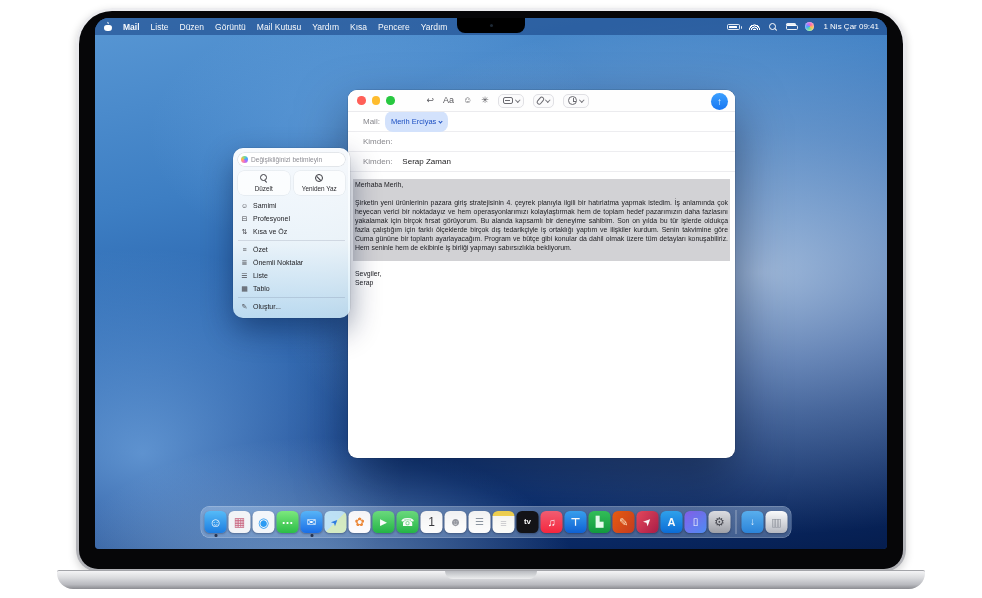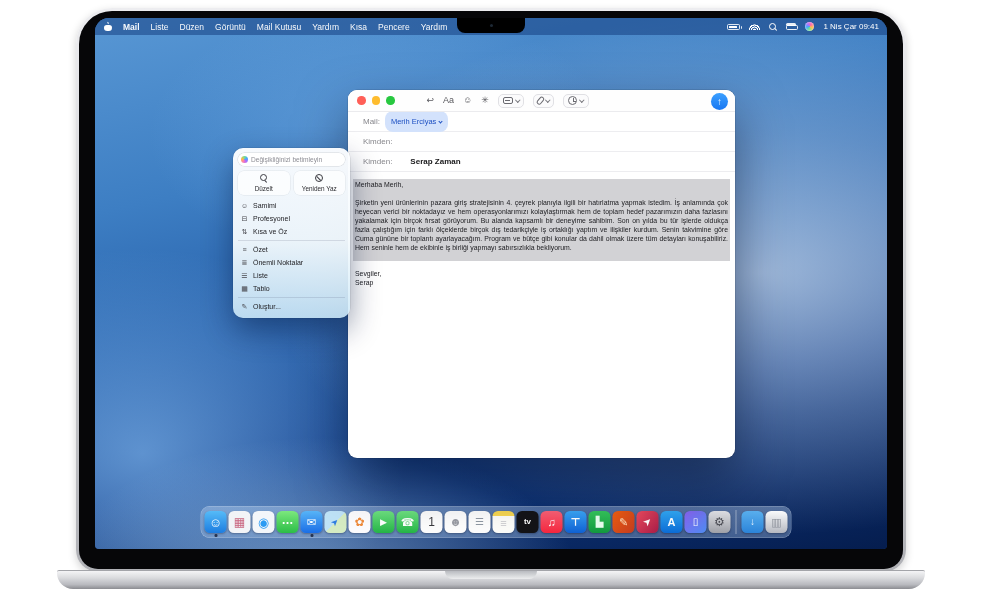--- a/index.html
+++ b/index.html
@@ -67,21 +67,21 @@
   .ic-box::before{content:"";position:absolute;left:1.5px;top:1.5px;right:1.5px;height:1px;background:#6a6a70;}
   .ic-clip{width:4.5px;height:9px;border:1px solid #6a6a70;border-radius:2.5px;transform:rotate(40deg);}
   .ic-clock{position:relative;width:9px;height:9px;border:1px solid #6a6a70;border-radius:50%;}
   .ic-clock::before{content:"";position:absolute;left:3.6px;top:1.4px;width:1px;height:3px;background:#6a6a70;}
   .ic-clock::after{content:"";position:absolute;left:3.6px;top:3.6px;width:2.6px;height:1px;background:#6a6a70;}
   .send{position:absolute;right:7px;top:2.5px;width:17px;height:17px;border-radius:50%;border:none;padding:0;
     background:linear-gradient(180deg,#3ba0ff,#1877f2);color:#fff;font-size:10px;line-height:17px;text-align:center;}
   .fields{font-size:8px;}
   .frow{display:flex;align-items:center;height:20px;padding-left:15px;border-bottom:1px solid #ededf0;color:#87878c;}
   .fval{color:#1a1a1c;margin-left:5px;}
-  .fval.shift{margin-left:18px;font-weight:bold;}
+  .fval.shift{margin-left:10px;}
   .token{display:inline-flex;align-items:center;gap:3px;background:#d3e2fc;color:#1c4fc2;border-radius:8px;padding:6px 6px;margin-left:5px;font-size:7.5px;}
   .token .chev{border-color:#1c4fc2;width:3px;height:3px;margin-top:-1px;}
   .mail-body{padding:7px 5px;font-size:6.9px;line-height:9px;color:#202024;}
   .sel{background:#d2d2d5;padding:1px 2px 9px 2px;}
   .para{margin:9px 0 0;text-align:justify;}
   .signoff{margin-top:8px;padding:0 2px;}
 
   
   .wt{position:absolute;left:138px;top:130px;width:117px;border-radius:10px;z-index:20;padding:5px 5px 5px;
     background:linear-gradient(180deg,rgba(252,253,255,.97) 0%,rgba(244,250,253,.95) 55%,rgba(205,233,248,.88) 100%);

